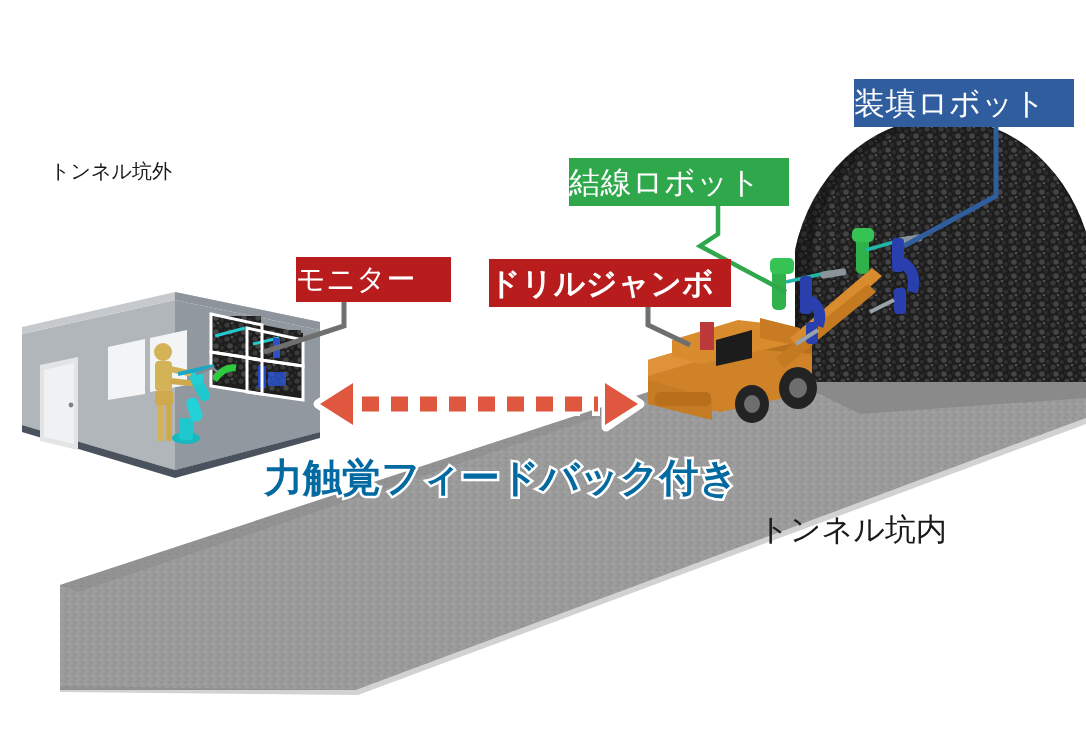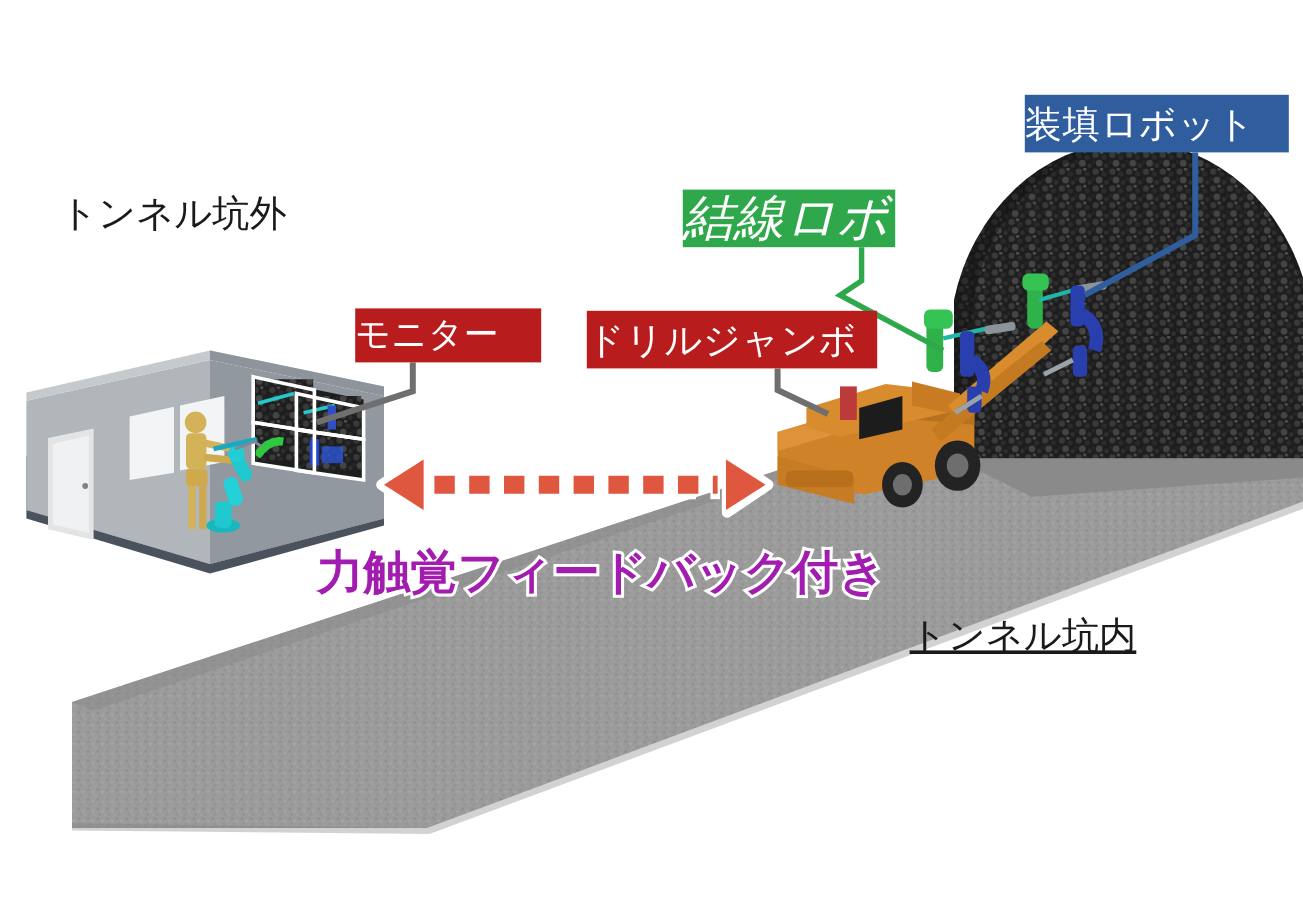--- a/index.html
+++ b/index.html
@@ -27,21 +27,21 @@
   
   .caption{
     position:absolute;color:#1a1a1a;white-space:nowrap;line-height:1.18;
     font-weight:400;
   }
 
   
   .redtext{
     position:absolute;
     text-align:center;
-    color:#a21caf;
+    color:#0369a1;
     font-weight:700;
     line-height:1.04;
     white-space:nowrap;
     -webkit-text-stroke:5px #ffffff;
     paint-order:stroke fill;
   }
   .redtext span{display:block;}
 </style>
 </head>
 <body>
@@ -243,35 +243,35 @@
         <polygon points="640,404 606,381 606,427"></polygon>
         <path d="M360 404 H600" stroke-dasharray="17 12" stroke-width="24"></path>
       </g>
 
       <polygon points="320,404 353,383 353,425" fill="#e0573f"></polygon>
       <polygon points="638,404 605,383 605,425" fill="#e0573f"></polygon>
       <path d="M362 404 H598" stroke="#e0573f" stroke-width="15" stroke-dasharray="17 12" fill="none"></path>
     </g>
   </svg>
 
-  <div class="caption" style="left:50px;top:160px;font-size:31px;">
+  <div class="caption" style="left:50px;top:160px;font-size:20px;">
     <div>トンネル坑外</div>
   </div>
 
-  <div class="caption" style="left:758px;top:512px;font-size:31px;text-decoration:underline;">トンネル坑内</div>
+  <div class="caption" style="left:758px;top:512px;font-size:31px;">トンネル坑内</div>
 
   <div class="label-box label-gray" style="left:296px;top:257px;width:155px;height:45px;font-size:29px;">
     <span>モニター</span>
   </div>
 
-  <div class="label-box label-gray" style="left:489px;top:259px;width:242px;height:48px;font-size:31px;">
+  <div class="label-box label-gray" style="left:489px;top:259px;width:242px;height:48px;font-size:31px;font-weight:bold;">
     <span>ドリルジャンボ</span>
   </div>
 
-  <div class="label-box label-green" style="left:569px;top:158px;width:177px;height:48px;font-size:42px;font-style:italic;">
+  <div class="label-box label-green" style="left:569px;top:158px;width:220px;height:48px;font-size:31px;">
     <span>結線ロボット</span>
   </div>
 
   <div class="label-box label-blue" style="left:854px;top:79px;width:220px;height:48px;font-size:31px;">
     <span>装填ロボット</span>
   </div>
 
   <div class="redtext" style="left:264px;top:458px;width:456px;font-size:39px;">
     <span>力触覚フィードバック付き</span>
   </div>

